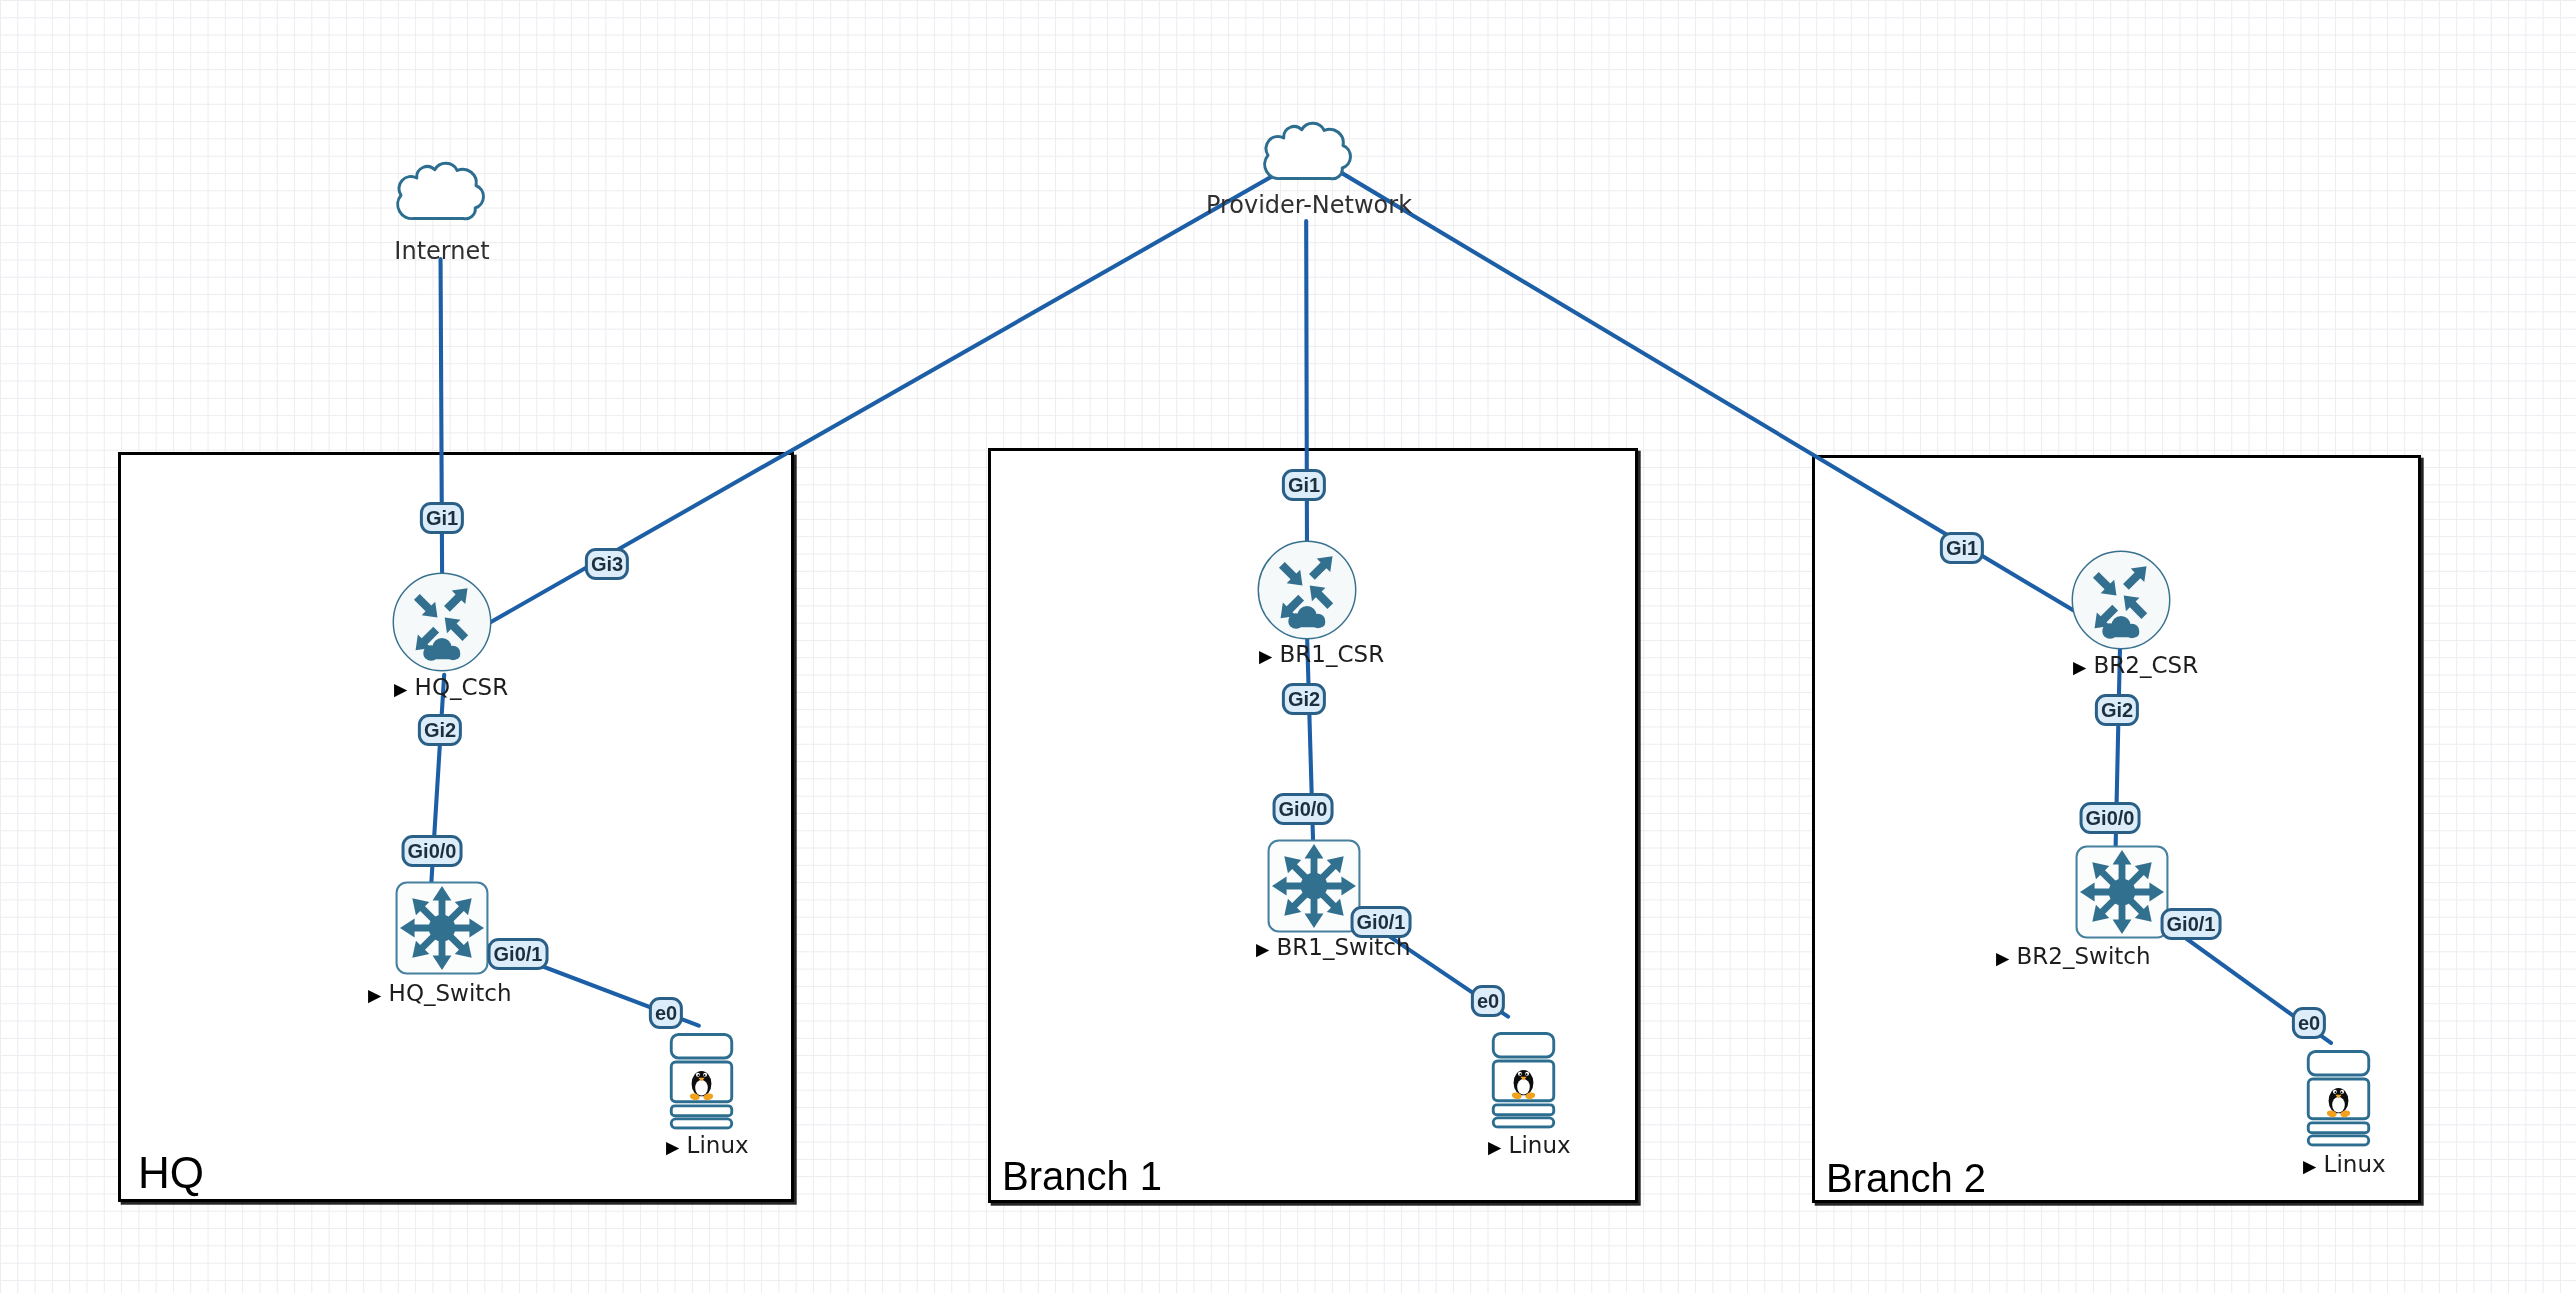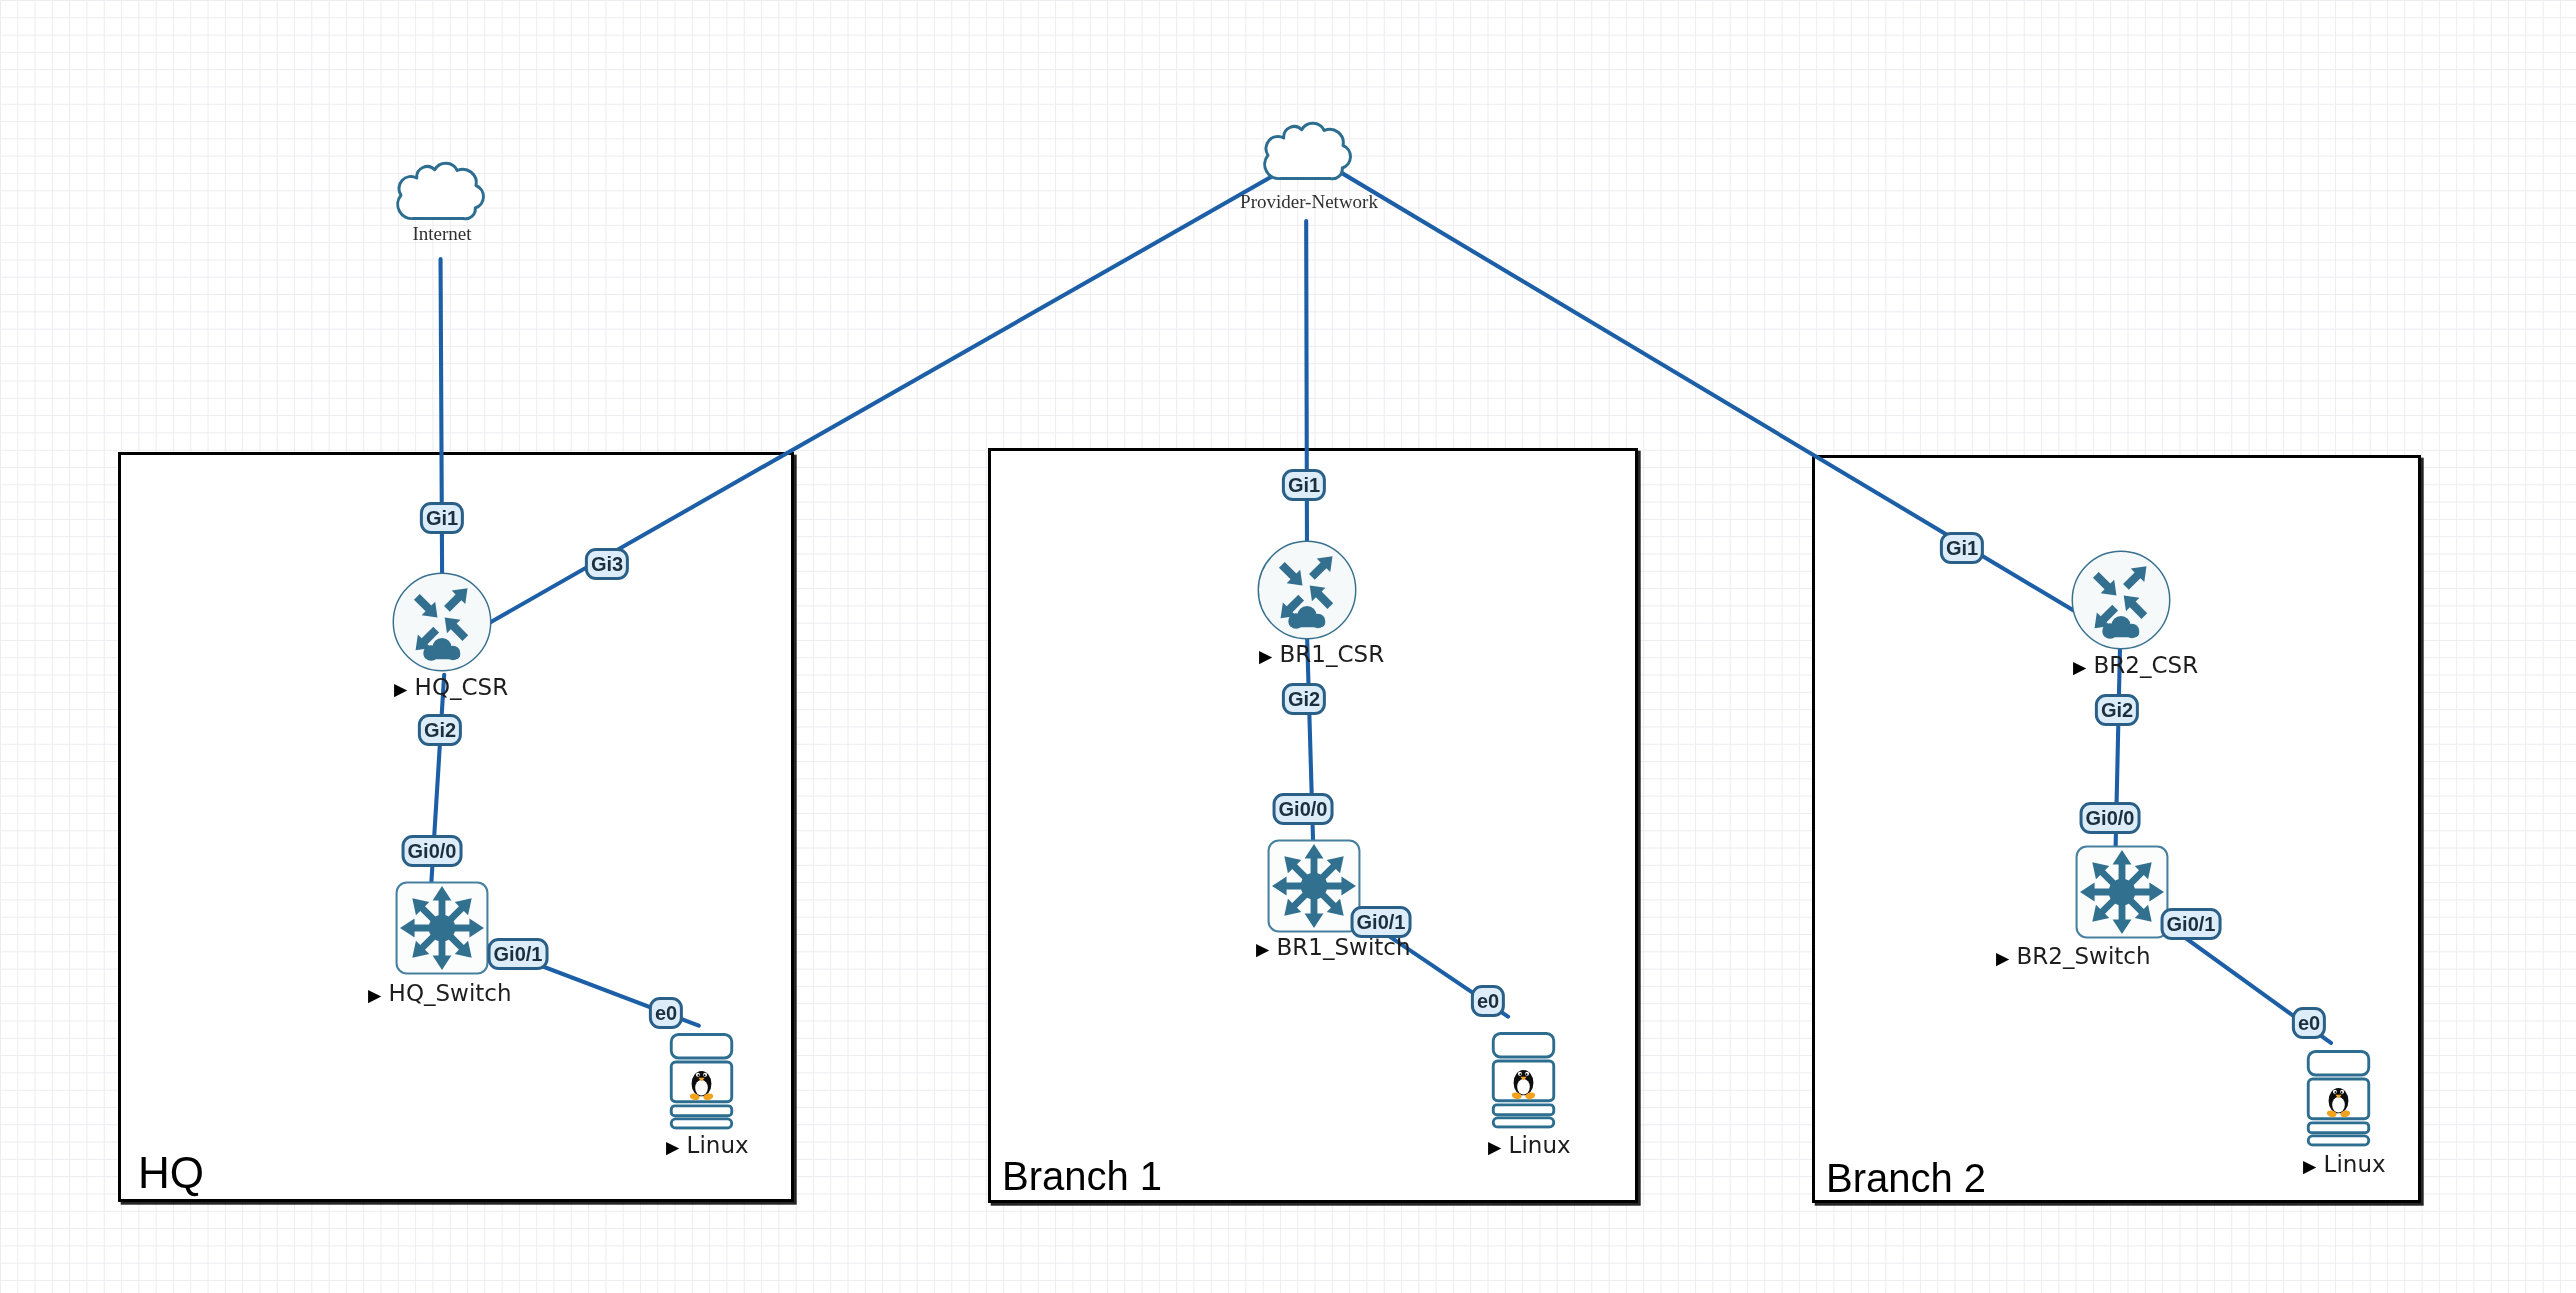--- a/index.html
+++ b/index.html
@@ -26,21 +26,21 @@
   svg.links{position:absolute;left:0;top:0;z-index:10;}
   .node{position:absolute;z-index:20;}
   .node svg{display:block;width:100%;height:100%;}
   .nlabel{
     position:absolute;z-index:25;white-space:nowrap;color:#1d1d1d;
     font-size:23px;line-height:1.1;font-family:"DejaVu Sans",sans-serif;
   }
   .nlabel .tri{font-size:17.3px;color:#000;margin-right:7.3px;}
   .clabel{
     position:absolute;z-index:25;transform:translateX(-50%);
-    font-size:19px;color:#2f2f2f;white-space:nowrap;font-family:Liberation Serif, serif;
+    font-size:24px;color:#2f2f2f;white-space:nowrap;
   }
   .badge{
     position:absolute;z-index:30;transform:translate(-50%,-50%);
     background:#dcedf9;border:3.6px solid #2a5f87;border-radius:11px;
     padding:0 3px;color:#1c2f3e;white-space:nowrap;
     font-family:"Liberation Sans",sans-serif;font-weight:bold;
     font-size:20px;line-height:26px;
   }
 </style>
 </head>
@@ -131,21 +131,21 @@
       <line x1="2331" y1="712" x2="2326" y2="940"></line>
       <line x1="2333" y1="981" x2="2563" y2="1147"></line>
     </g>
   </svg>
 
   <div class="node" style="left:391px;top:160px;width:98px;height:69px">
     <svg viewBox="0 0 130 92">
         <use href="#cloud-icon"></use>
       </svg>
   </div>
-  <div class="clabel" style="left:442px;top:223px">Internet</div>
+  <div class="clabel" style="left:442px;top:237px">Internet</div>
 
   <div class="node" style="left:1257px;top:120px;width:100px;height:69px">
     <svg viewBox="0 0 130 92">
         <use href="#cloud-icon"></use>
       </svg>
   </div>
   <div class="clabel" style="left:1309px;top:191px">Provider-Network</div>
 
   <div class="node" style="left:391px;top:571px;width:102px;height:102px">
     <svg viewBox="0 0 112 112">

